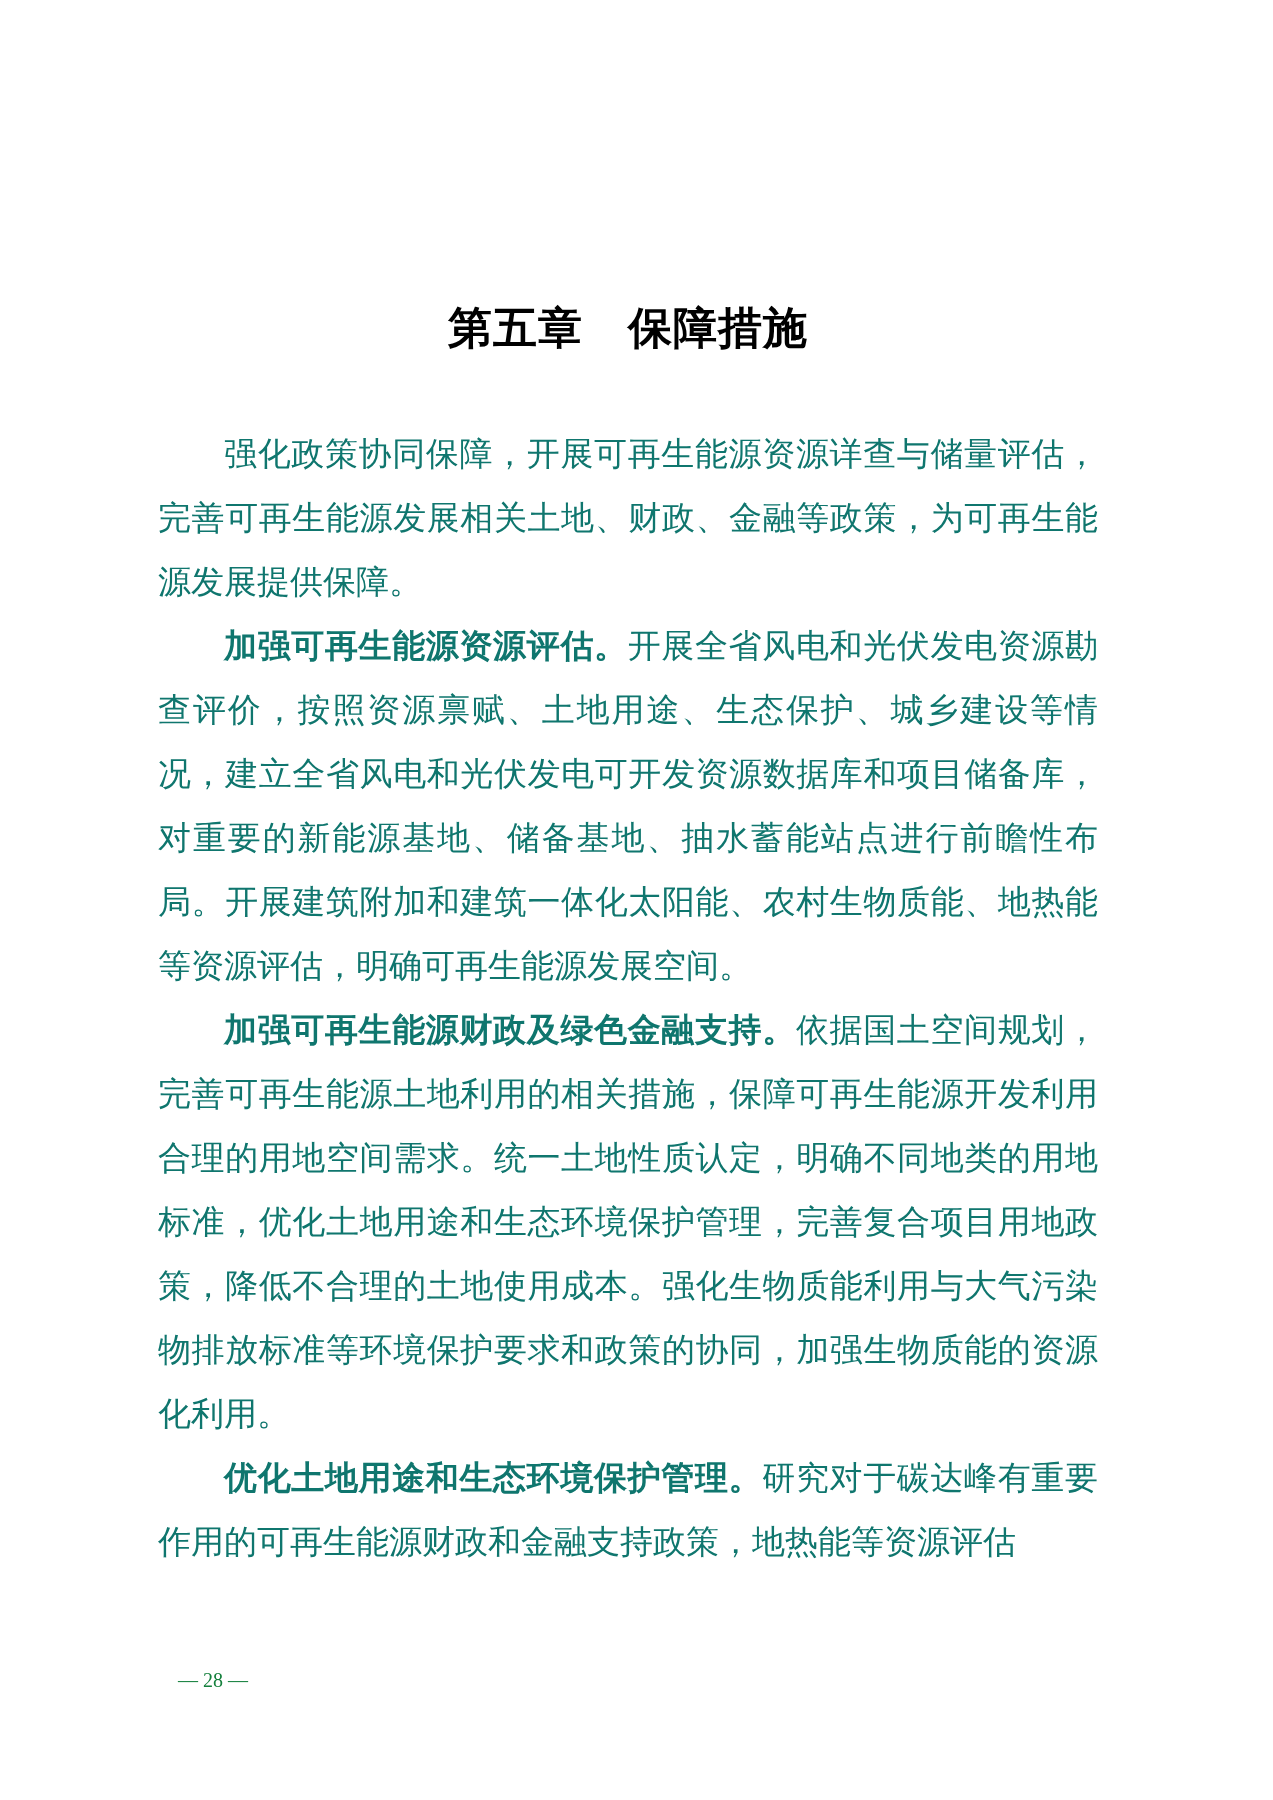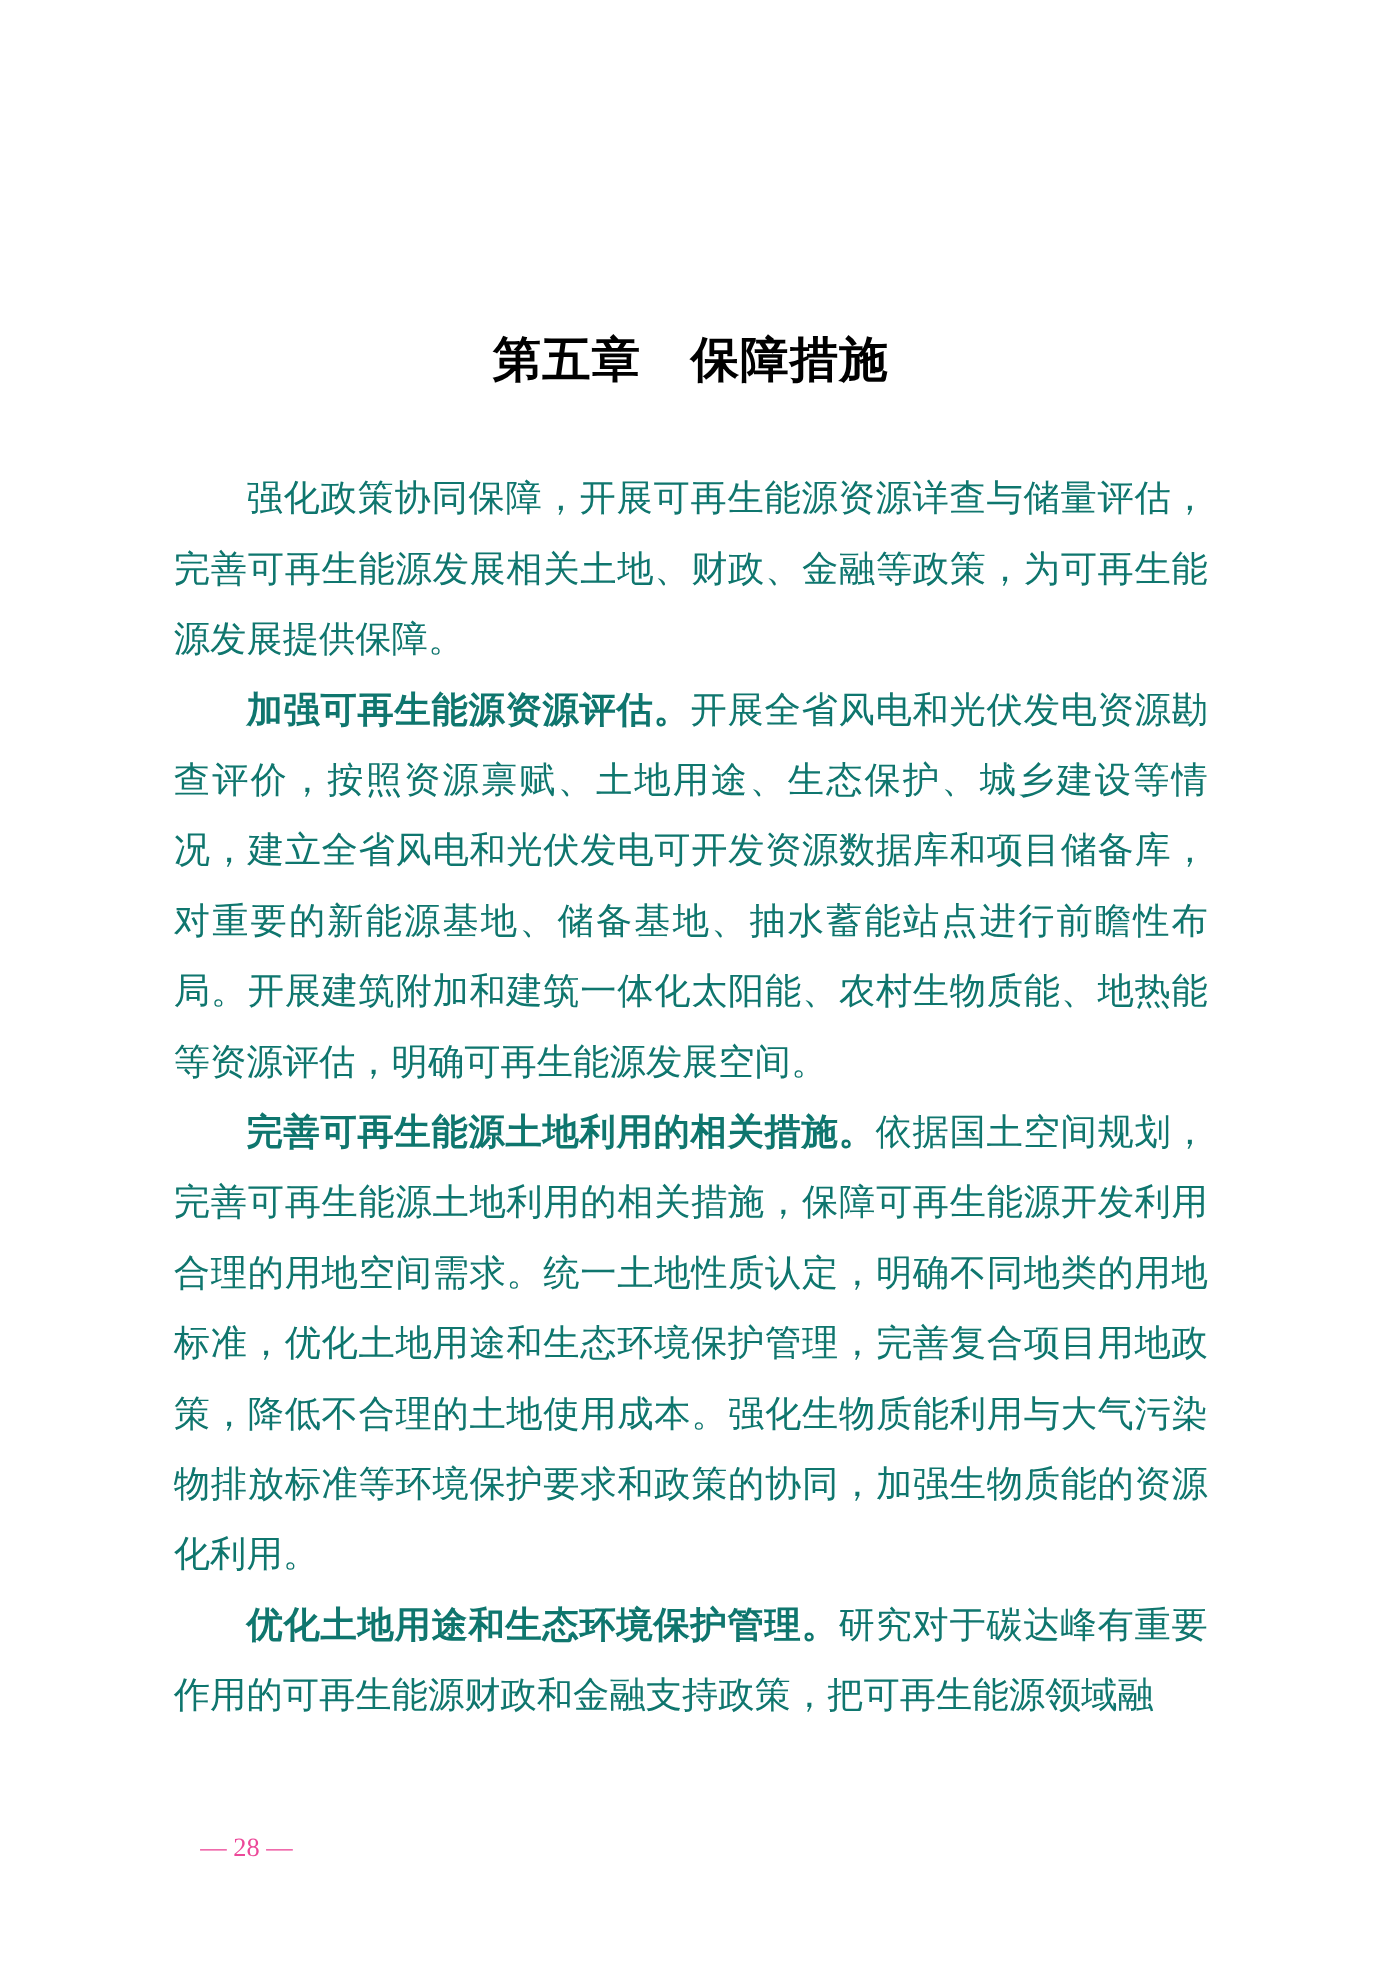--- a/index.html
+++ b/index.html
@@ -43,35 +43,35 @@
     }
     .para .lead {
       font-family: Liberation Serif, serif;
       font-weight: bold;
     }
     .page-footer {
       position: absolute;
       left: 158px;
       top: 1626px;
       font-family: "Liberation Serif", serif;
-      font-size: 24px;
+      font-size: 20px;
       line-height: 36px;
-      color: #ec4899;
+      color: #15803d;
       white-space: pre;
     }
   </style>
 </head>
 <body>
 
 <div class="page">
   <h1 class="chapter-title">第五章　保障措施</h1>
 
   <div class="doc-body">
       <p class="para"><span>强化政策协同保障，开展可再生能源资源详查与储量评估，完善可再生能源发展相关土地、财政、金融等政策，为可再生能源发展提供保障。</span></p>
       <p class="para"><b class="lead">加强可再生能源资源评估。</b><span>开展全省风电和光伏发电资源勘查评价，按照资源禀赋、土地用途、生态保护、城乡建设等情况，建立全省风电和光伏发电可开发资源数据库和项目储备库，对重要的新能源基地、储备基地、抽水蓄能站点进行前瞻性布局。开展建筑附加和建筑一体化太阳能、农村生物质能、地热能等资源评估，明确可再生能源发展空间。</span></p>
-      <p class="para"><b class="lead">完善可再生能源土地利用的相关措施。</b><span>依据国土空间规划，完善可再生能源土地利用的相关措施，保障可再生能源开发利用合理的用地空间需求。统一土地性质认定，明确不同地类的用地标准，优化土地用途和生态环境保护管理，完善复合项目用地政策，降低不合理的土地使用成本。强化生物质能利用与大气污染物排放标准等环境保护要求和政策的协同，加强生物质能的资源化利用。</span></p>
-      <p class="para"><b class="lead">优化土地用途和生态环境保护管理。</b><span>研究对于碳达峰有重要作用的可再生能源财政和金融支持政策，把可再生能源领域融</span></p>
+      <p class="para"><b class="lead">加强可再生能源财政及绿色金融支持。</b><span>依据国土空间规划，完善可再生能源土地利用的相关措施，保障可再生能源开发利用合理的用地空间需求。统一土地性质认定，明确不同地类的用地标准，优化土地用途和生态环境保护管理，完善复合项目用地政策，降低不合理的土地使用成本。强化生物质能利用与大气污染物排放标准等环境保护要求和政策的协同，加强生物质能的资源化利用。</span></p>
+      <p class="para"><b class="lead">优化土地用途和生态环境保护管理。</b><span>研究对于碳达峰有重要作用的可再生能源财政和金融支持政策，地热能等资源评估</span></p>
     </div>
 
   <div class="page-footer">
     <span>— 28 —</span>
   </div>
 </div>
 
 </body></html>

